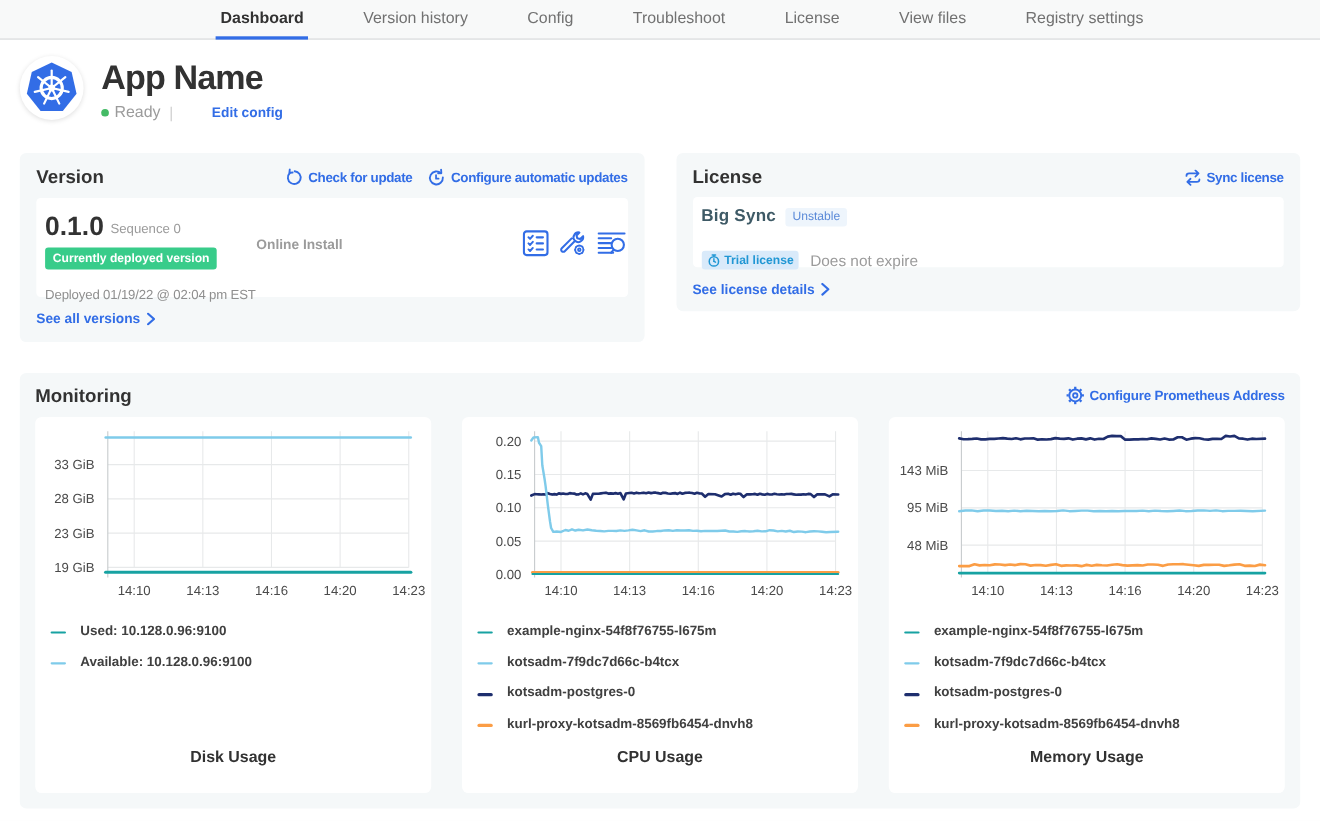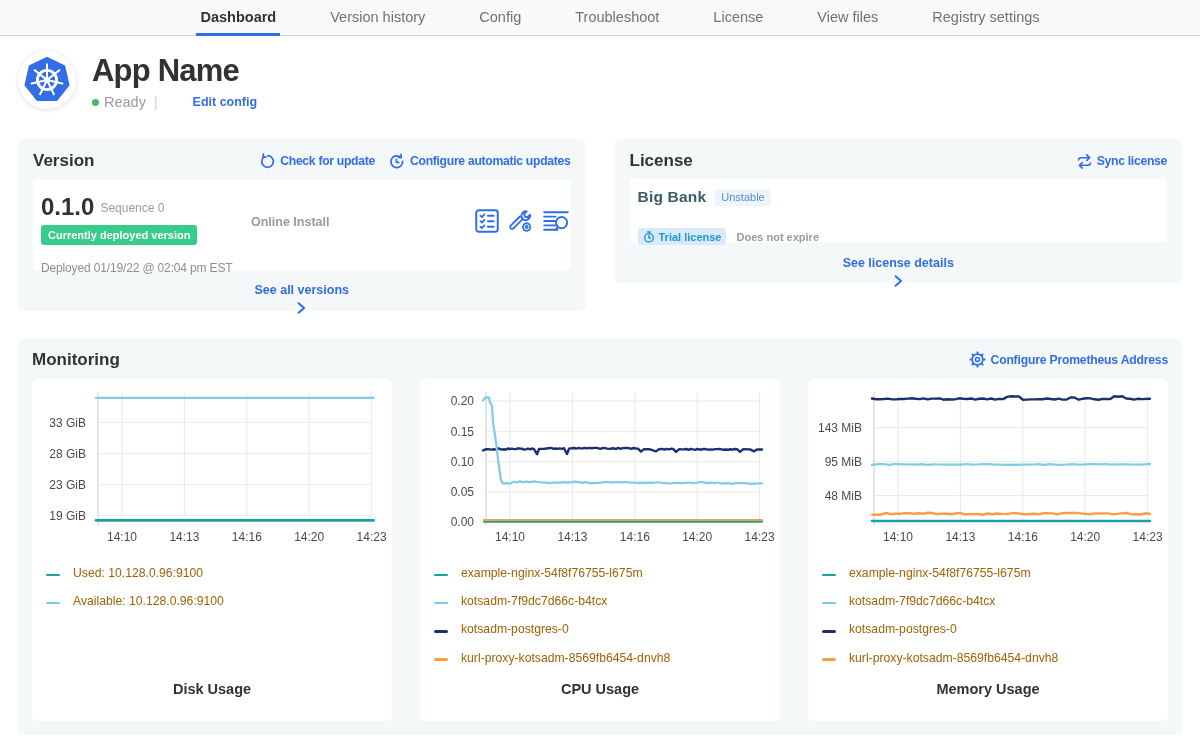--- a/index.html
+++ b/index.html
@@ -21,39 +21,39 @@
 .cardtitle { font-size:17px; font-weight:700; color:#323232; }
 .headlinks { display:flex; align-items:center; gap:13px; }
 .hlink { display:flex; align-items:center; gap:5px; color:#326de6; font-weight:700; font-size:12.2px; letter-spacing:-0.3px; }
 .inner { background:#fff; border-radius:4px; margin-top:10.5px; }
 .vinner { height:90px; padding:9px 8px; position:relative; }
 .vrow1 { display:flex; align-items:flex-start; margin-top:4.5px; }
 .vnum { font-size:24px; font-weight:700; color:#323232; line-height:25px; }
 .vseq { font-size:12px; color:#9b9b9b; margin-left:6px; margin-top:7px; }
 .badge-green { display:inline-block; margin-top:6.5px; background:#38cc8a; color:#fff; font-size:11px; font-weight:700; border-radius:3px; padding:4px 7px; }
 .vdeployed { margin-top:16px; font-size:12px; letter-spacing:-0.15px; color:#8f8f8f; }
-.vmid { position:absolute; left:218px; top:35px; font-size:12.5px; font-weight:700; color:#9b9b9b; }
+.vmid { position:absolute; left:200px; top:35px; font-size:12.5px; font-weight:700; color:#9b9b9b; }
 .vicons { position:absolute; right:2px; top:28px; display:flex; align-items:center; gap:9px; }
-.seelink { display:flex; align-items:center; gap:5px; color:#326de6; font-weight:700; font-size:12.5px; margin-top:12.5px;flex-direction:column; }
+.seelink { display:flex; align-items:center; gap:5px; color:#326de6; font-weight:700; font-size:12.5px; margin-top:12.5px; }
 .linner { height:64px; padding:9px 8px 8px 8px; margin-top:9.5px !important; }
 .lrow1 { display:flex; align-items:center; }
 .lname { font-size:15.5px; font-weight:700; color:#3e5a66; letter-spacing:0.2px; }
 .badge-unstable { margin-left:9px; background:#eef5fc; color:#5b8ad8; font-size:11px; font-weight:400; border-radius:3px; padding:2.5px 6px; }
 .lrow2 { display:flex; align-items:center; margin-top:22px; }
 .badge-trial { display:flex; align-items:center; gap:4px; background:#d9eafa; color:#2197d4; font-size:11px; font-weight:700; border-radius:3px; padding:2.5px 5px; }
-.lexpire { margin-left:10px; font-size:11px; color:#9b9b9b;font-weight:bold; }
+.lexpire { margin-left:10px; font-size:14px; color:#9b9b9b; }
 .monitor { margin:28px 18px 0 18px; background:#f5f8f9; border-radius:6px; padding:10.5px 14px 14px 14px; height:396px; }
 .monhead { display:flex; align-items:center; justify-content:space-between; height:20px; }
 .montitle { font-size:17px; font-weight:700; color:#323232; }
 .charts { display:flex; gap:28px; margin-top:9.5px; }
 .chartcard { position:relative; width:360px; height:342px; background:#fff; border-radius:6px; }
 .legend { margin-top:16px; }
 .lrow { display:flex; align-items:center; height:16px; margin-bottom:12.2px; padding-left:14px; }
 .dash { width:14px; height:2.6px; border-radius:2px; margin-right:13px; margin-top:4px; }
-.lt { font-size:12.2px; color:#a16207; }
+.lt { font-size:12.2px; color:#404040;font-weight:bold; }
 .charttitle { position:absolute; bottom:24px; left:0; width:100%; text-align:center; font-size:14.5px; font-weight:700; color:#323232; }
 .axis { font-size:12px; fill:#4a4a4a; }
 </style>
 </head>
 <body>
 <div class="nav">
   <div class="tab active">Dashboard</div>
   <div class="tab">Version history</div>
   <div class="tab">Config</div>
   <div class="tab">Troubleshoot</div>
@@ -169,21 +169,21 @@
             <svg width="15" height="15" viewBox="0 0 15 15">
               <path d="M1.6,5.9 C1.6,4.4 2.6,3.7 4.0,3.7 L12.4,3.7 M9.7,0.9 L12.6,3.7 L9.7,6.5" fill="none" stroke="#326de6" stroke-width="1.6" stroke-linecap="round" stroke-linejoin="round"></path>
               <path d="M13.4,9.1 C13.4,10.6 12.4,11.3 11.0,11.3 L2.6,11.3 M5.3,8.5 L2.4,11.3 L5.3,14.1" fill="none" stroke="#326de6" stroke-width="1.6" stroke-linecap="round" stroke-linejoin="round"></path>
             </svg>
             <span>Sync license</span>
           </div>
       </div>
     </div>
     <div class="inner linner">
       <div class="lrow1">
-          <span class="lname">Big Bank</span>
+          <span class="lname">Big Sync</span>
           <span class="badge-unstable">Unstable</span>
         </div>
       <div class="lrow2">
         <span class="badge-trial">
             <svg width="12" height="12" viewBox="0 0 13 13">
               <circle cx="6.5" cy="7.2" r="4.6" fill="none" stroke="#2197d4" stroke-width="1.5"></circle>
               <line x1="6.5" y1="7.2" x2="6.5" y2="4.6" stroke="#2197d4" stroke-width="1.4" stroke-linecap="round"></line>
               <line x1="6.5" y1="7.2" x2="8.1" y2="8.0" stroke="#2197d4" stroke-width="1.4" stroke-linecap="round"></line>
               <line x1="4.9" y1="0.9" x2="8.1" y2="0.9" stroke="#2197d4" stroke-width="1.5" stroke-linecap="round"></line>
               <line x1="6.5" y1="1.0" x2="6.5" y2="2.4" stroke="#2197d4" stroke-width="1.5"></line>

